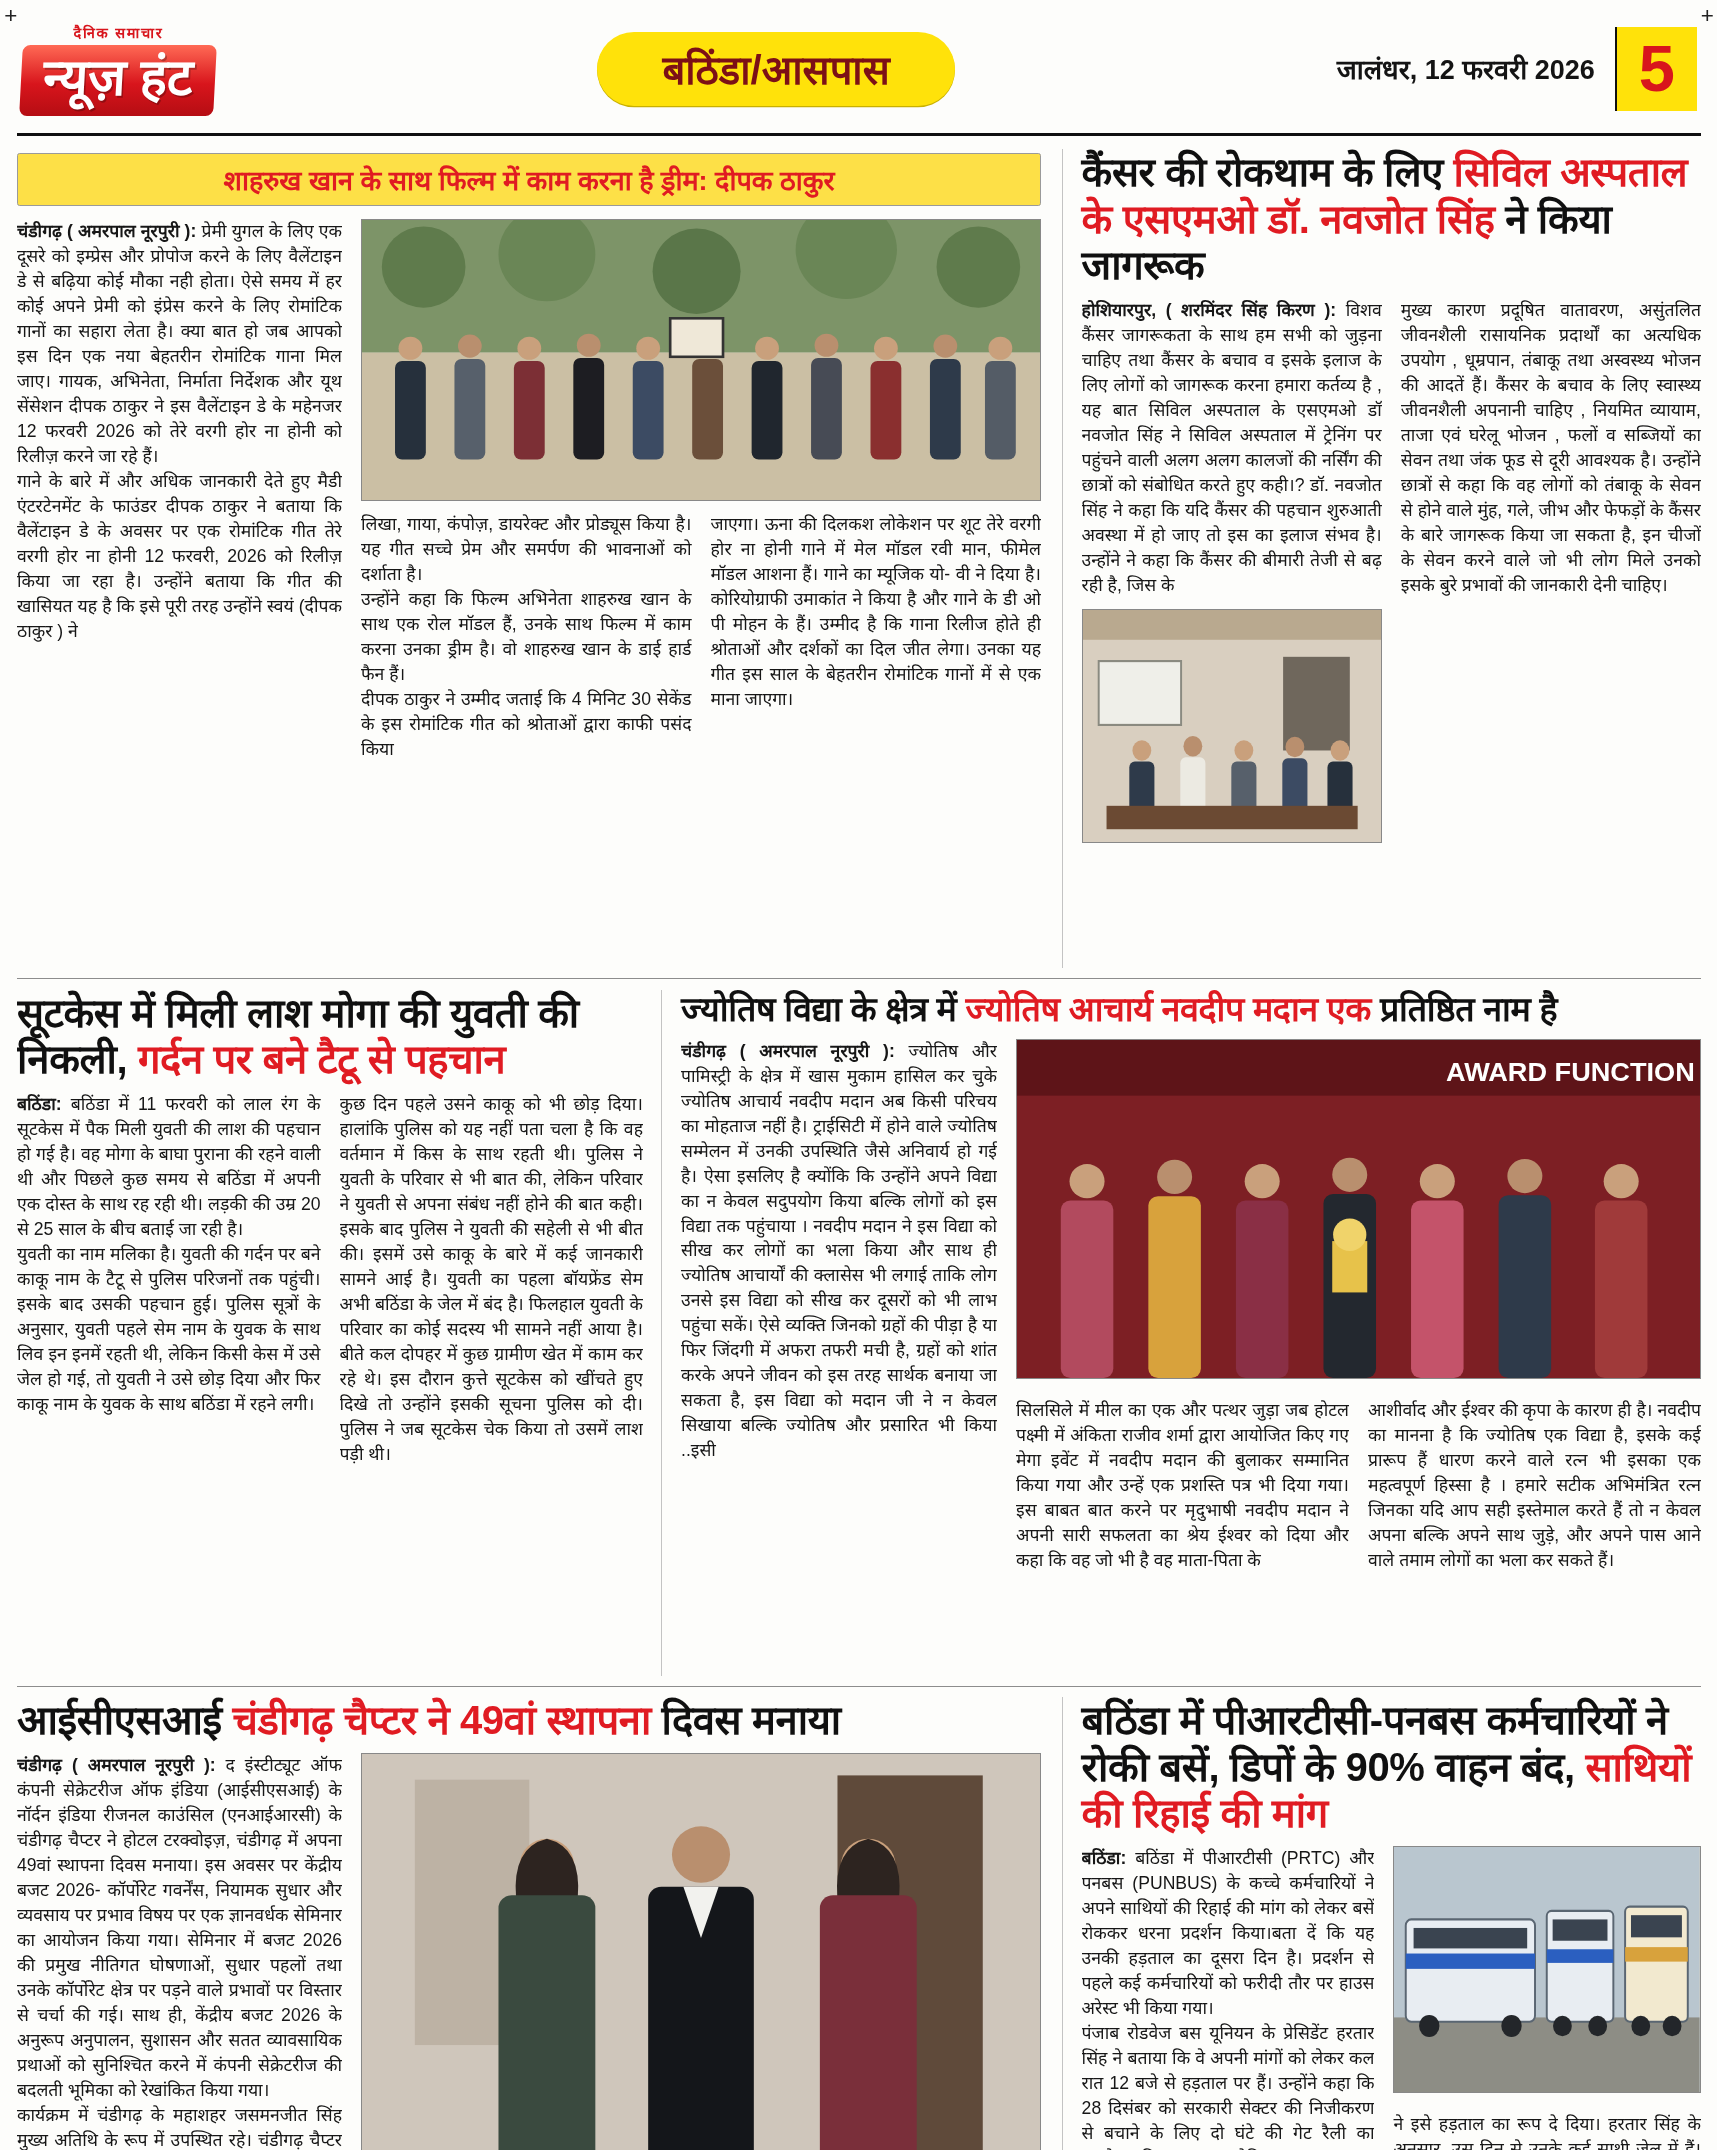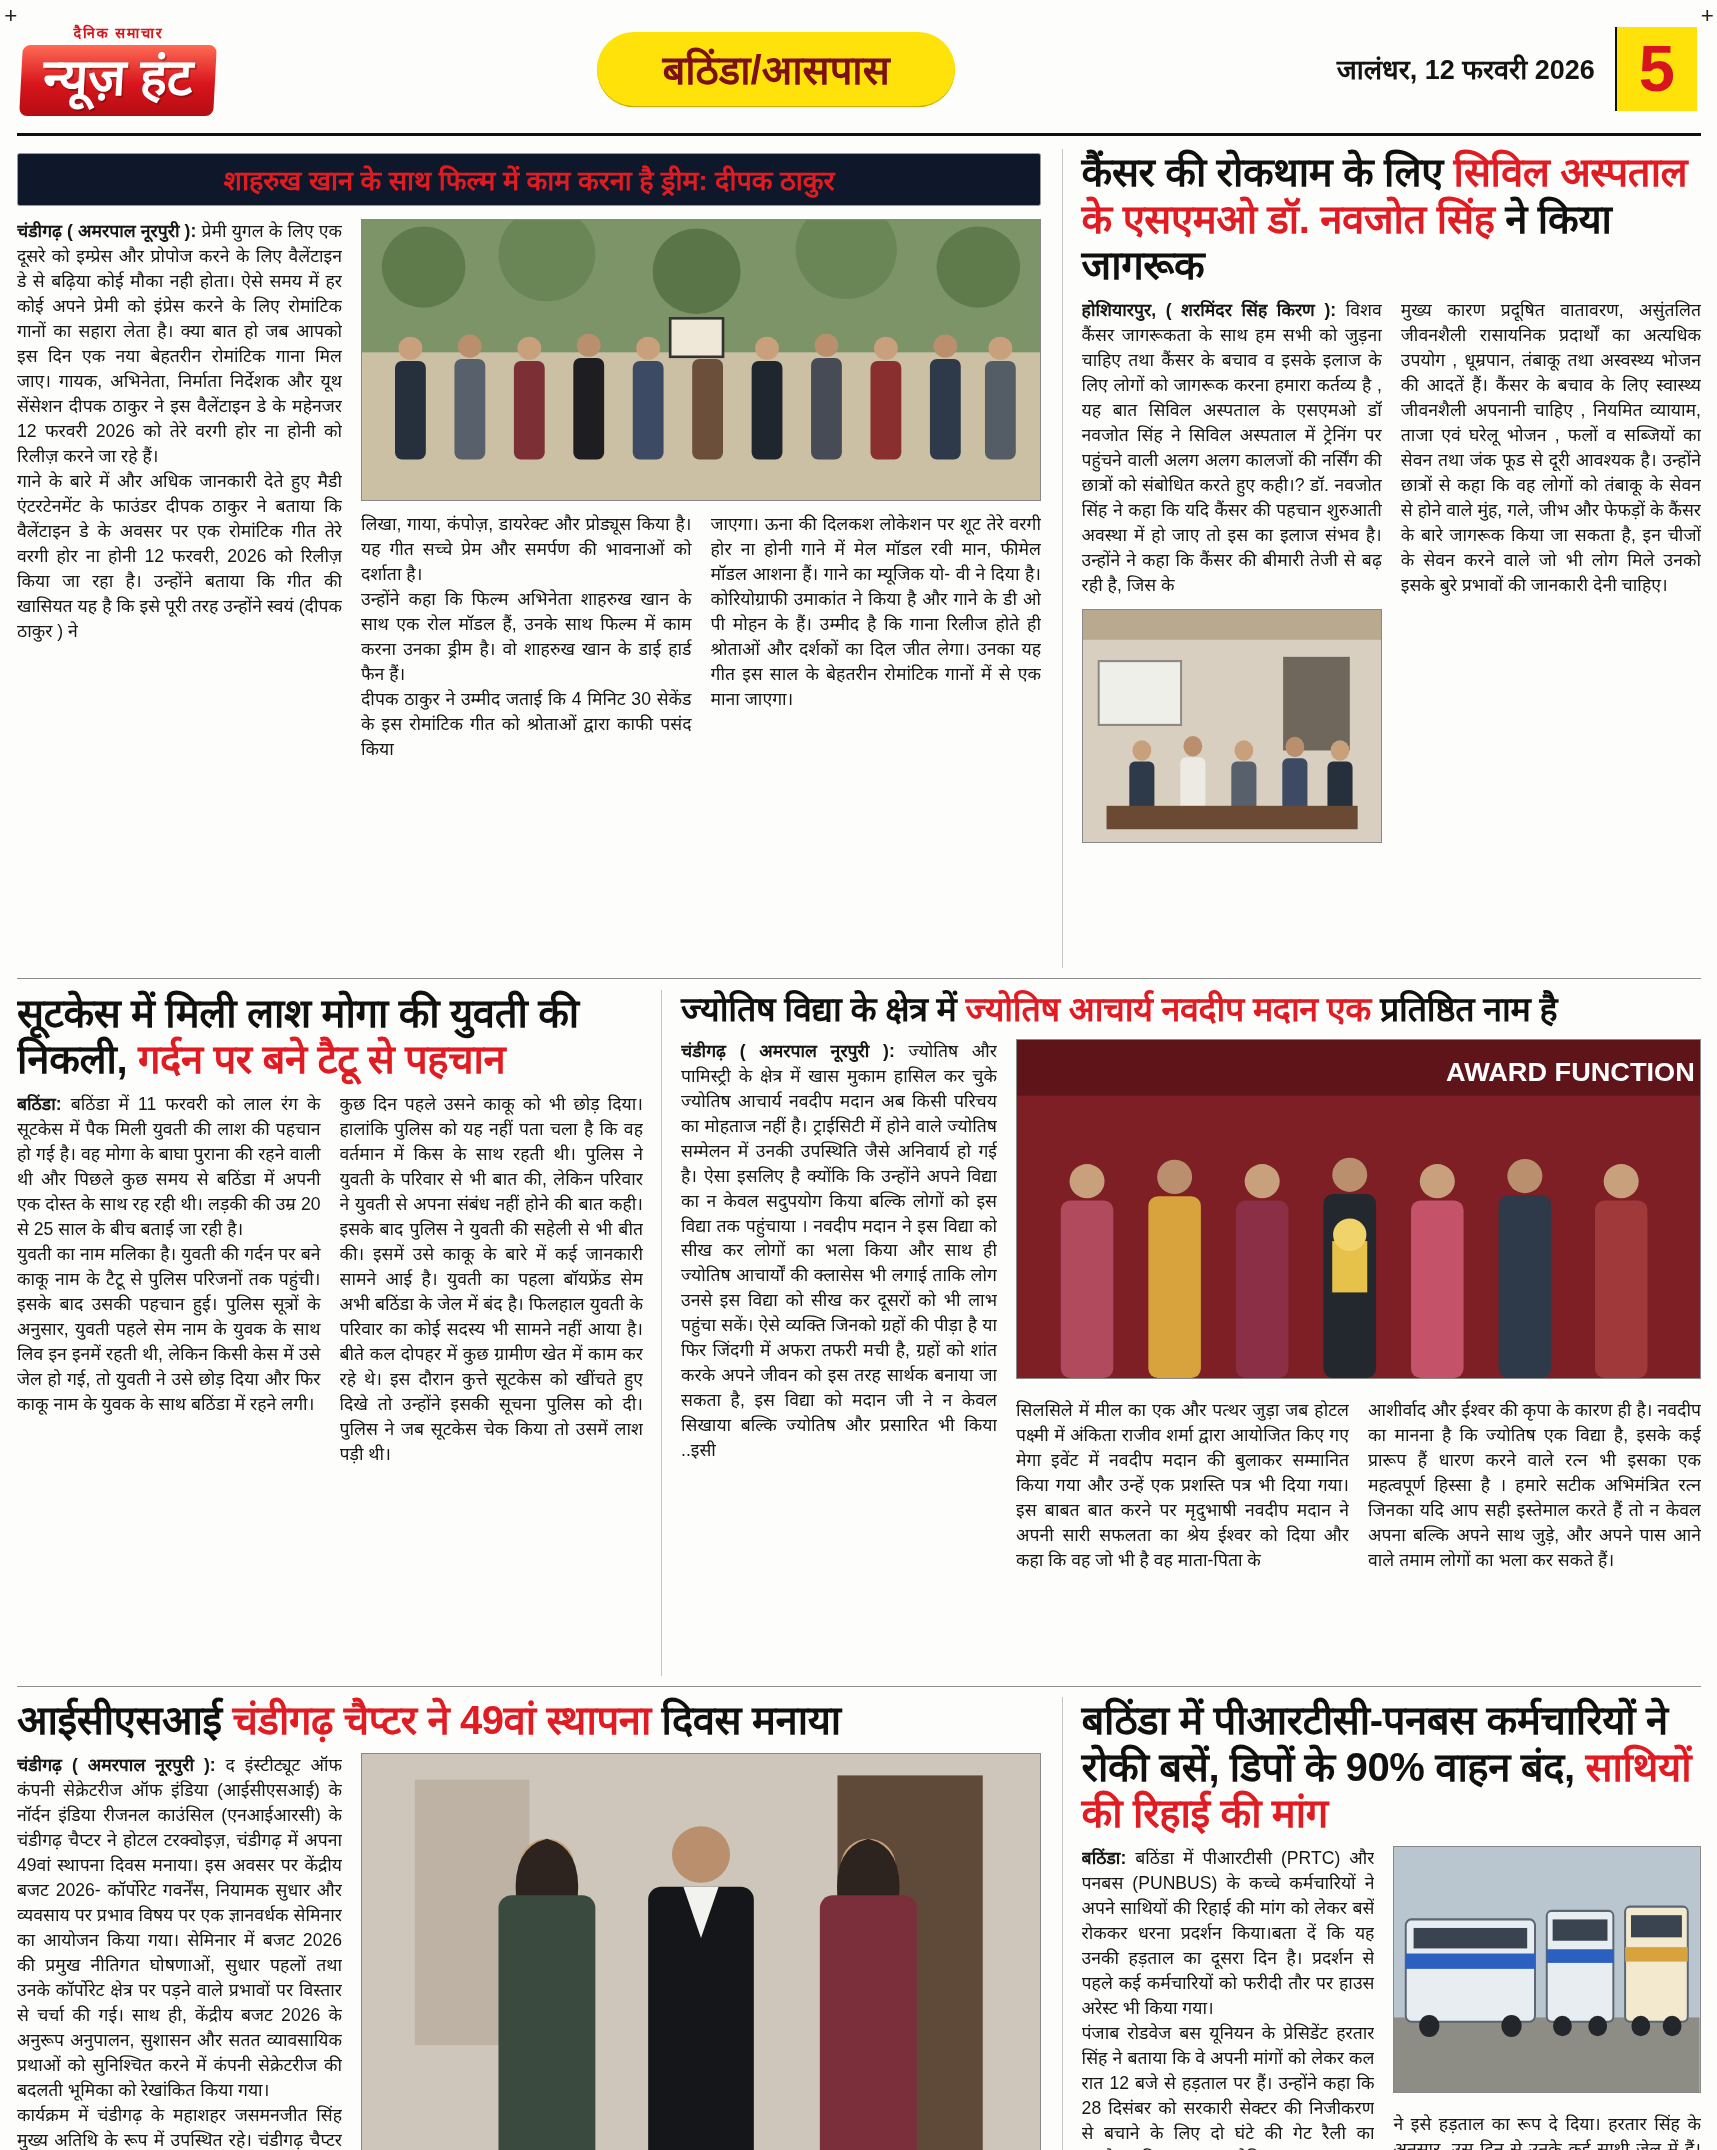--- a/index.html
+++ b/index.html
@@ -46,21 +46,21 @@
   .rule{border-top:1.7px solid #8d8d8d;margin:10.3px 0;}
   .headline{font-weight:800;line-height:1.16;letter-spacing:-0.4px;color:#101010;margin-bottom:9.5px;}
   .headline .red{color:var(--headline_red);}
   .h96{font-size:41px;} .h92{font-size:40px;} .h80{font-size:34px;}
   .body-text{
     font-size:17.6px;line-height:1.42;text-align:justify;color:#161616;
     white-space:pre-line;overflow:hidden;
   }
   .lead{font-weight:700;}
   .subhead-box{
-    border:1.3px solid #9a9a9a;background:#0f172a;color:var(--headline_red);
+    border:1.3px solid #9a9a9a;background:#fde047;color:var(--headline_red);
     font-size:27px;font-weight:700;text-align:center;padding:6.9px 10.3px;
     margin:4.3px 0 13px 0;border-radius:2.6px;
   }
   figure.photo{overflow:hidden;border:0.9px solid #888;background:#cfcfc6;}
   figure.photo svg{display:block;width:100%;height:100%;}
 
   
   .sec{overflow:hidden;}
   .sec1{height:819px;display:grid;grid-template-columns:1024px 1fr;gap:20.6px;}
   .sec2{height:686px;display:grid;grid-template-columns:626px 1fr;gap:18px;}

